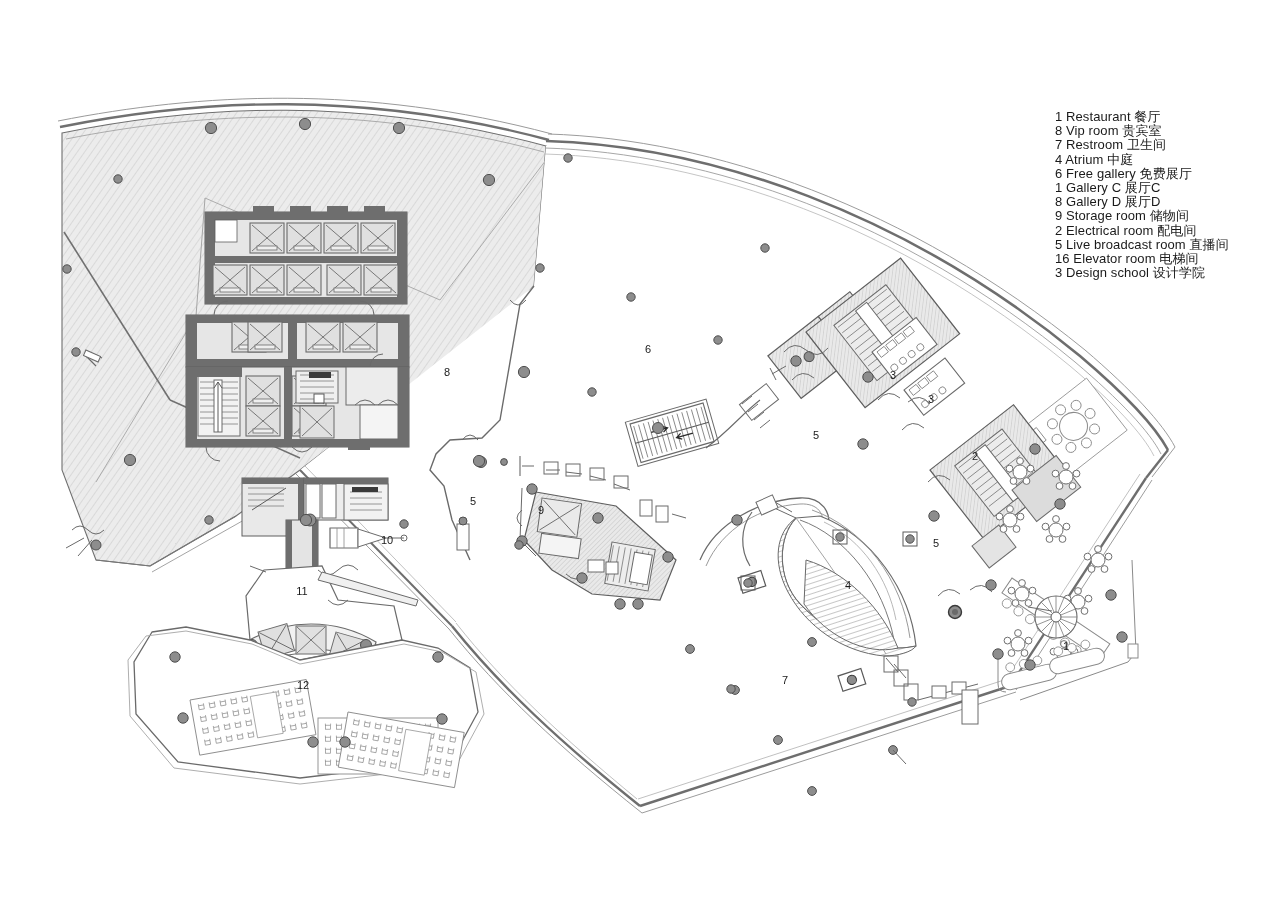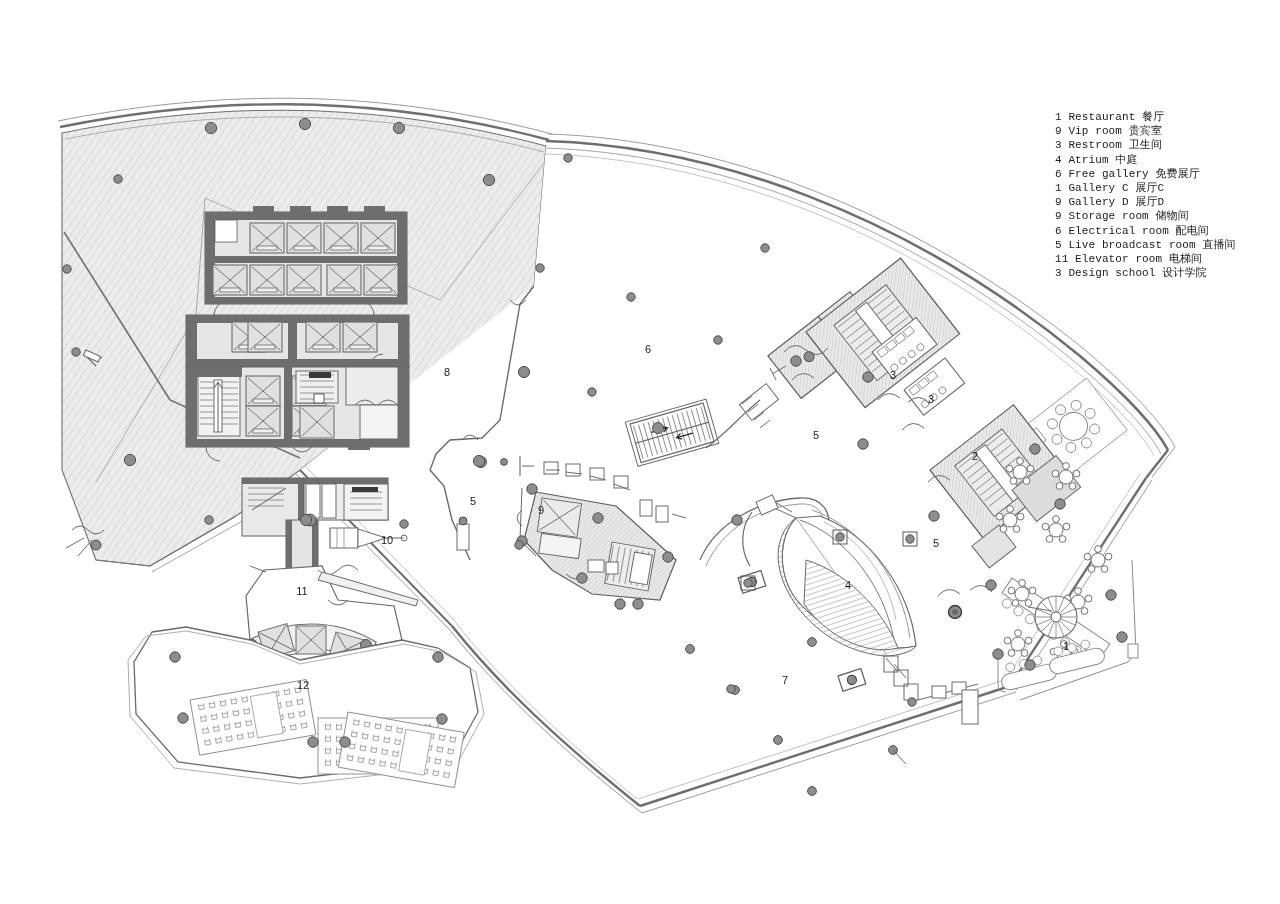--- a/index.html
+++ b/index.html
@@ -2,21 +2,21 @@
 <html><head>
 <meta charset="utf-8">
 <title>Floor Plan</title>
 <style>
   html,body{margin:0;padding:0;background:#ffffff;}
   body{width:1280px;height:904px;overflow:hidden;
        font-family:"Liberation Sans","DejaVu Sans",sans-serif;}
   #root{position:relative;width:1280px;height:904px;background:#fff;}
   svg#plan{position:absolute;left:0;top:0;width:1280px;height:904px;display:block;}
   #legend{position:absolute;left:1055px;top:110px;width:215px;}
-  #legend .row{font-size:11px;line-height:14.2px;color:#1a1a1a;white-space:nowrap;letter-spacing:.1px;font-family:Liberation Mono, monospace;}
+  #legend .row{font-size:13px;line-height:14.2px;color:#1a1a1a;white-space:nowrap;letter-spacing:.1px;}
   .plannum{font-size:11px;fill:#1a1a1a;font-family:"Liberation Sans","DejaVu Sans",sans-serif;}
 </style>
 </head>
 <body>
 
 <div id="root">
 
   <svg id="plan" viewBox="0 0 1280 904">
     <defs>
       <pattern id="hatch45" width="6" height="6" patternTransform="rotate(35)" patternUnits="userSpaceOnUse">
@@ -845,26 +845,26 @@
       <text class="plannum" x="975" y="460" text-anchor="middle">2</text>
       <text class="plannum" x="936" y="547" text-anchor="middle">5</text>
       <text class="plannum" x="848" y="589" text-anchor="middle">4</text>
       <text class="plannum" x="1066" y="650" text-anchor="middle">1</text>
       <text class="plannum" x="785" y="684" text-anchor="middle">7</text>
     </g>
   </svg>
 
   <div id="legend">
     <div class="row">1 Restaurant 餐厅</div>
-    <div class="row">9 Vip room 贵宾室</div>
-    <div class="row">3 Restroom 卫生间</div>
+    <div class="row">8 Vip room 贵宾室</div>
+    <div class="row">7 Restroom 卫生间</div>
     <div class="row">4 Atrium 中庭</div>
     <div class="row">6 Free gallery 免费展厅</div>
     <div class="row">1 Gallery C 展厅C</div>
-    <div class="row">9 Gallery D 展厅D</div>
+    <div class="row">8 Gallery D 展厅D</div>
     <div class="row">9 Storage room 储物间</div>
-    <div class="row">6 Electrical room 配电间</div>
+    <div class="row">2 Electrical room 配电间</div>
     <div class="row">5 Live broadcast room 直播间</div>
-    <div class="row">11 Elevator room 电梯间</div>
+    <div class="row">16 Elevator room 电梯间</div>
     <div class="row">3 Design school 设计学院</div>
   </div>
 
 </div>
 
 </body></html>

